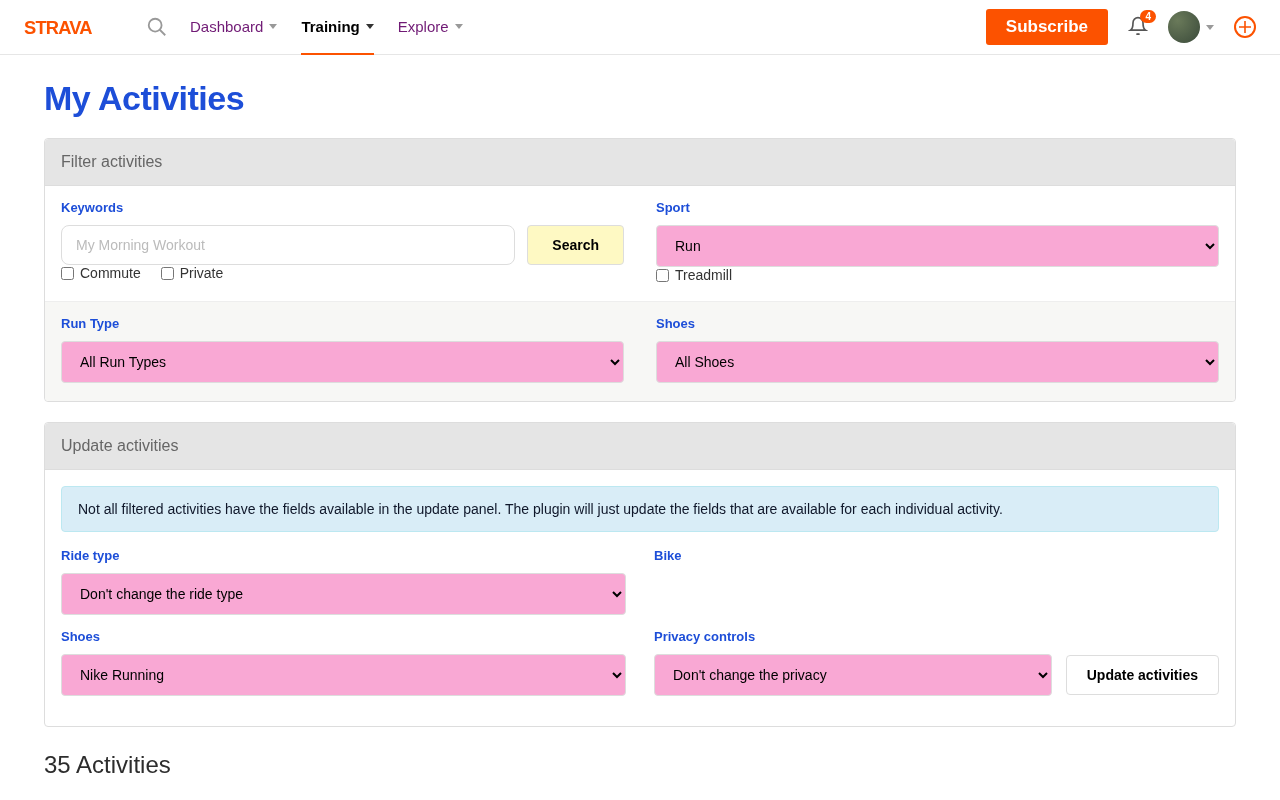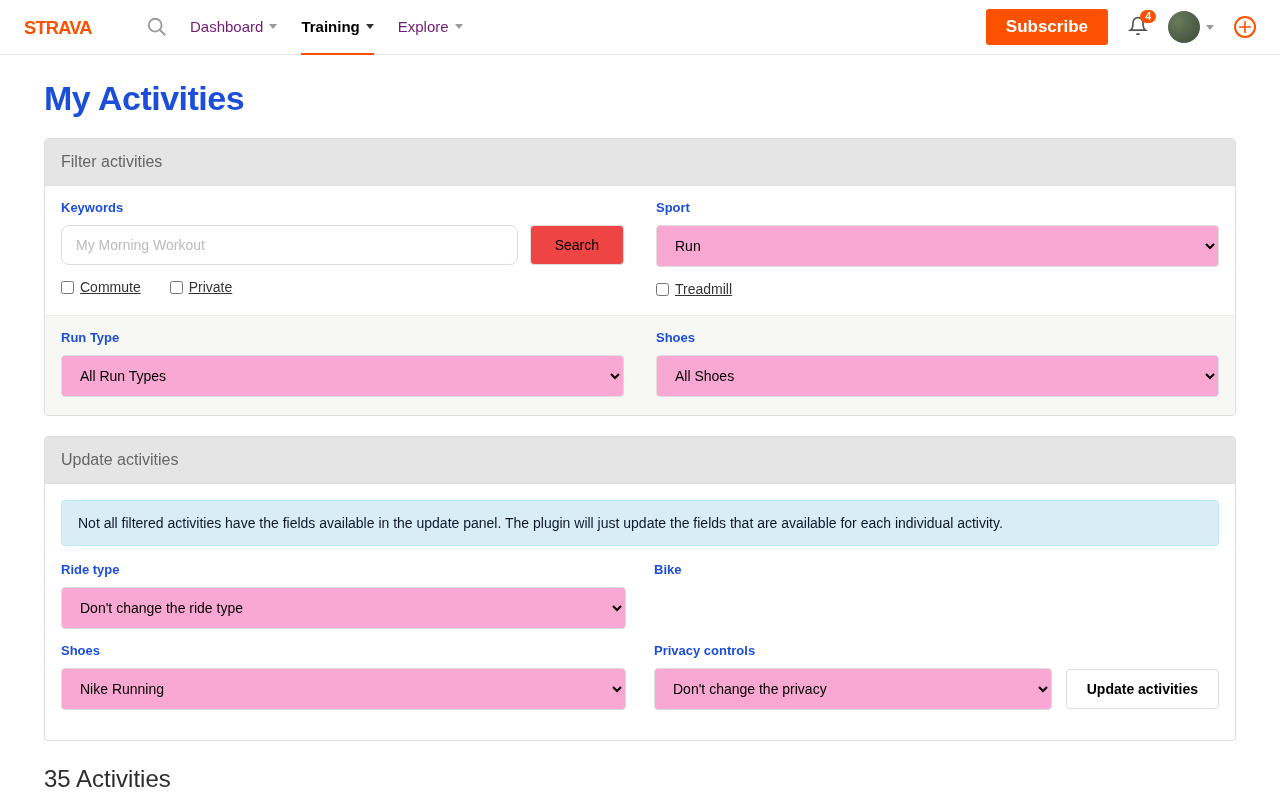--- a/index.html
+++ b/index.html
@@ -31,22 +31,22 @@
 .panel-header { padding: 14px 16px; color: #666; font-size: 16px; border-bottom: 1px solid #ddd; background: #e5e5e5; border-radius: 4px 4px 0 0; }
 .panel-body { padding: 0; }
 .col { flex: 1; padding: 14px 16px 18px; }
 .filter-section-1 { display: flex; }
 .filter-section-2 { display: flex; background: #f7f7f5; border-top: 1px solid #eee; border-radius: 0 0 4px 4px; align-items: center; }
 
 .label { font-size: 13px; font-weight: 600; color: #1d4ed8; margin-bottom: 10px; display: block; }
 .kw-row { display: flex; gap: 12px; align-items: center; }
 .text-input { flex: 1; padding: 11px 14px; border: 1px solid #ddd; border-radius: 8px; font-size: 14px; background: #fff; }
 .text-input::placeholder { color: #bbb; }
-.search-btn { padding: 11px 24px; border: 1px solid #ddd; background: #ef4444; border-radius: 4px; font-size: 14px; font-weight: 400; cursor: pointer; }
-.checks { display: flex; gap: 29px; margin-top: 14px; font-size: 14px; color: #333; text-decoration: underline; }
+.search-btn { padding: 11px 24px; border: 1px solid #ddd; background: #fef9c3; border-radius: 4px; font-size: 14px; font-weight: 700; cursor: pointer; }
+.checks { display: flex; gap: 20px; font-size: 14px; color: #333; }
 .checks label { display: flex; align-items: center; gap: 6px; cursor: pointer; }
 select { width: 100%; padding: 11px 14px; border: 1px solid #ddd; border-radius: 4px; font-size: 14px; background: #f9a8d4; cursor: pointer; appearance: auto; }
 
 .info-banner { margin: 16px; background: #d9edf7; border: 1px solid #bce8f1; color: #0f172a; padding: 14px 16px; border-radius: 4px; font-size: 14px; }
 
 .update-grid { display: flex; flex-wrap: wrap; padding: 0 16px 16px; }
 .ug-col { width: 50%; padding: 0 0 14px 0; }
 .ug-col:nth-child(odd) { padding-right: 14px; }
 .ug-col:nth-child(even) { padding-left: 14px; }
 .privacy-row { display: flex; gap: 14px; align-items: center; }

